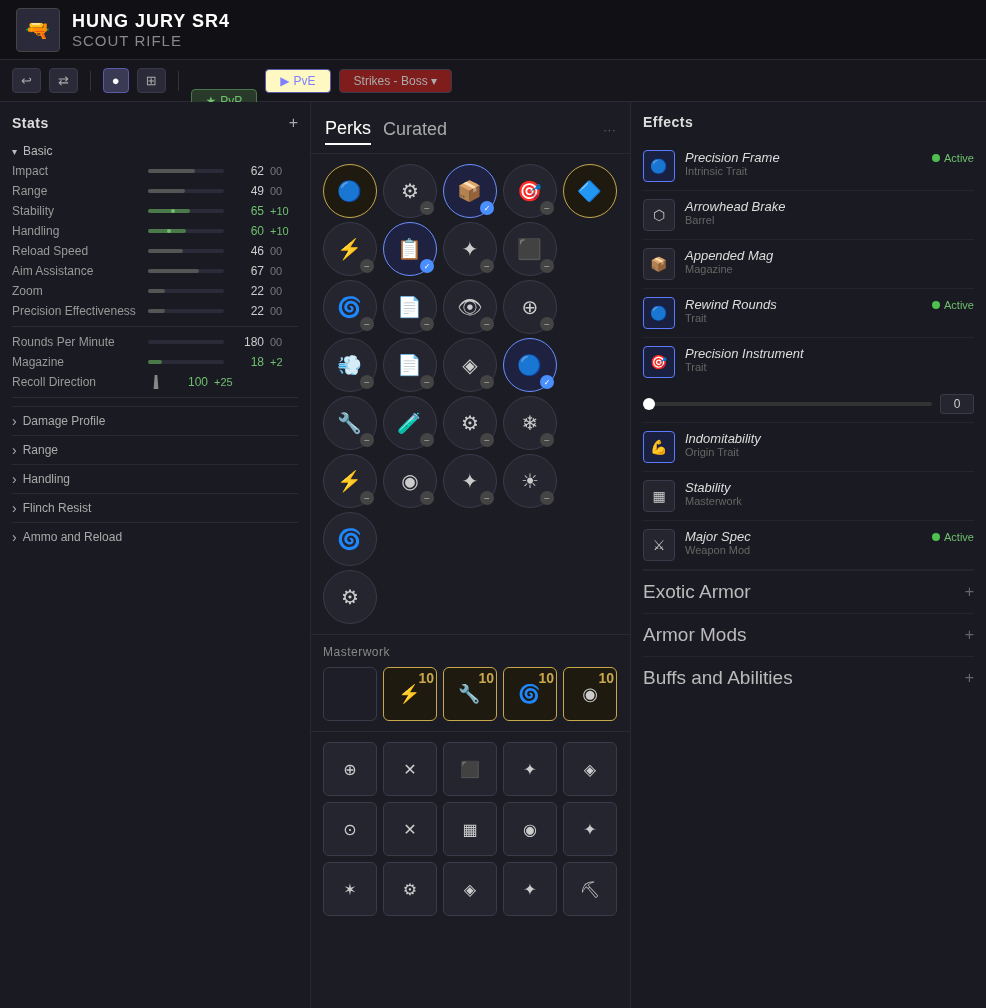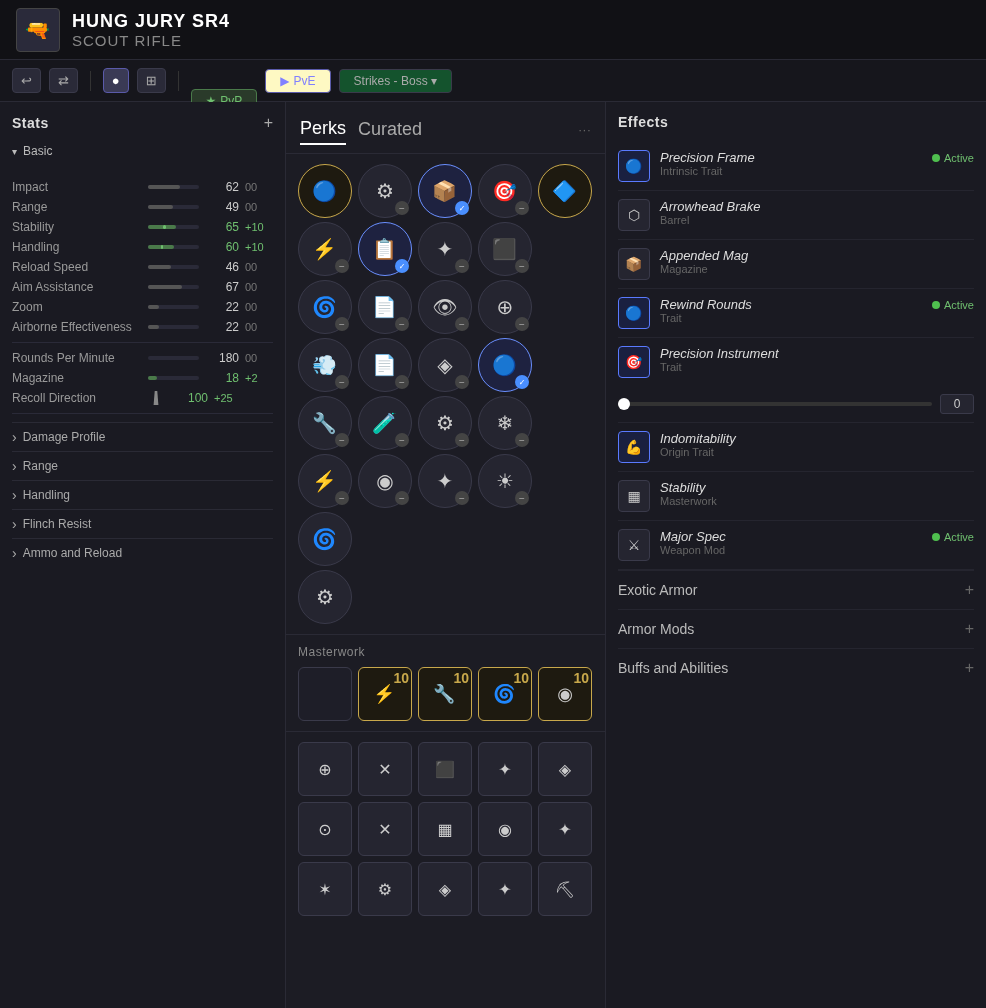--- a/index.html
+++ b/index.html
@@ -62,21 +62,21 @@
       cursor: pointer;
       font-size: 13px;
       display: flex; align-items: center; gap: 4px;
     }
     .toolbar-btn.active {
       background: #3a3a55;
       border-color: #5a5aaa;
       color: #fff;
     }
     .mode-btn {
-      background: #14532d;
+      background: #7f1d1d;
       border: 1px solid #3a3a4a;
       color: #aaa;
       border-radius: 4px;
       padding: 4px 14px;
       cursor: pointer;
       font-size: 12px;
       display: flex; align-items: center; gap: 4px;
     }
     .mode-btn.active-pvp {
       background: #2a3a2a;
@@ -100,21 +100,21 @@
     .toolbar-sep { width: 1px; height: 20px; background: #333; margin: 0 4px; }
 
     
     .main {
       display: flex;
       height: calc(1008px - 102px);
     }
 
     
     .stats-panel {
-      width: 286px;
+      width: 311px;
       background: #1a1a22;
       border-right: 1px solid #2a2a35;
       padding: 12px;
       overflow-y: auto;
     }
     .panel-header {
       display: flex;
       justify-content: space-between;
       align-items: center;
       margin-bottom: 10px;
@@ -133,21 +133,21 @@
       border: none;
     }
 
     .section-toggle {
       display: flex;
       align-items: center;
       gap: 6px;
       color: #bbb;
       font-size: 12px;
       cursor: pointer;
-      margin-bottom: 20px;
+      margin-bottom: 4px;
       padding: 2px 0;
     }
     .section-toggle::before { content: '▾'; font-size: 10px; }
 
     .stat-row {
       display: flex;
       align-items: center;
       margin-bottom: 6px;
       gap: 6px;
     }
@@ -446,21 +446,21 @@
 
     .expandable-section {
       display: flex;
       align-items: center;
       justify-content: space-between;
       padding: 10px 0;
       border-top: 1px solid #25252f;
       cursor: pointer;
     }
     .expandable-section .exp-title {
-      font-size: 14px;
+      font-size: 19px;
       color: #bbb;
     }
     .expand-icon {
       color: #666;
       font-size: 16px;
     }
 
     
     ::-webkit-scrollbar { width: 4px; }
     ::-webkit-scrollbar-track { background: #1a1a22; }
@@ -566,21 +566,21 @@
       <span class="stat-label">Zoom</span>
       <div class="stat-bar-container">
         <div class="stat-bar" style="width:22%">
           
         </div>
       </div>
       <span class="stat-value" style="color:#ccc">22</span>
       <span class="stat-bonus neutral">00</span>
     </div>
         <div class="stat-row">
-      <span class="stat-label">Airborne Effectiveness</span>
+      <span class="stat-label">Precision Effectiveness</span>
       <div class="stat-bar-container">
         <div class="stat-bar" style="width:22%">
           
         </div>
       </div>
       <span class="stat-value" style="color:#ccc">22</span>
       <span class="stat-bonus neutral">00</span>
     </div>
       </div>
 

